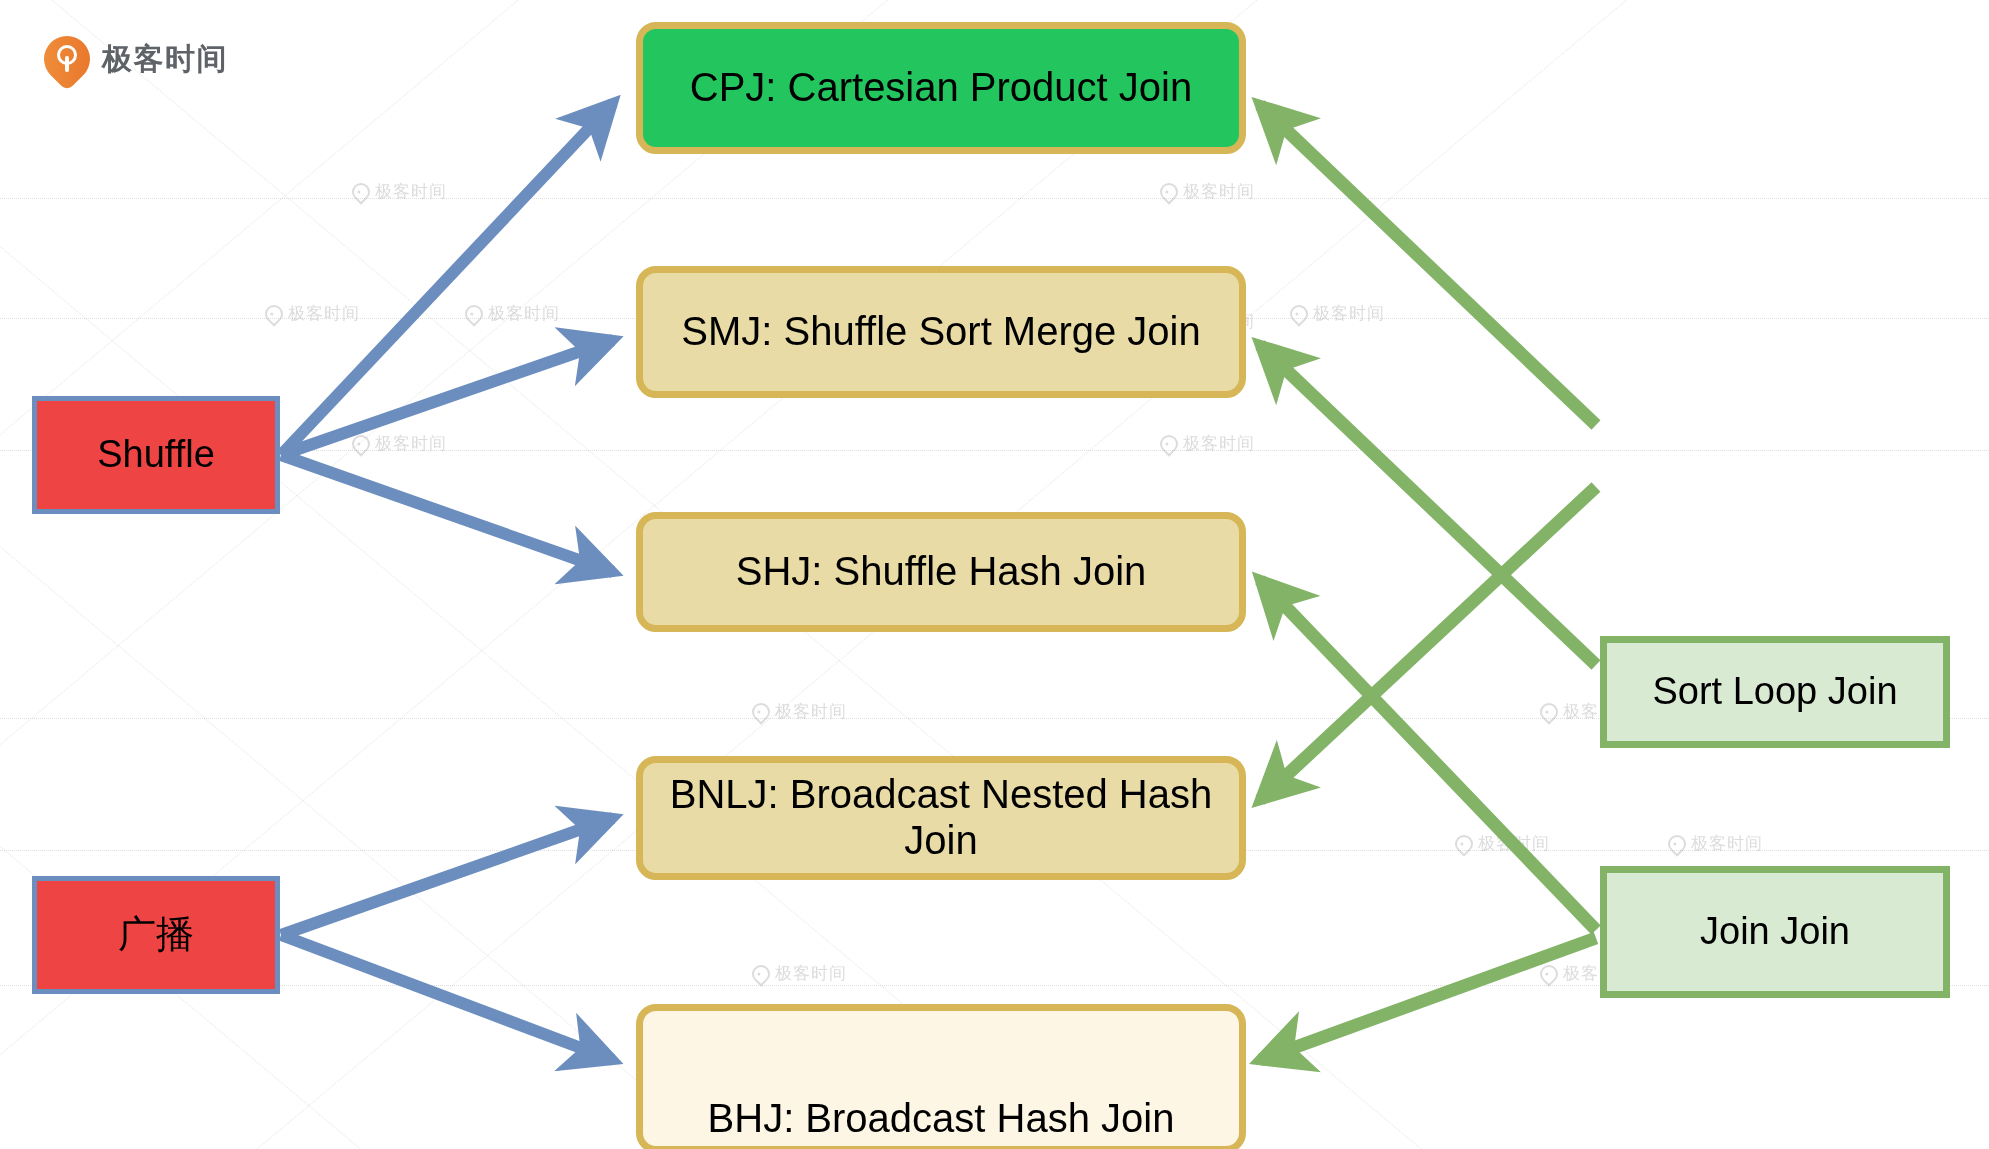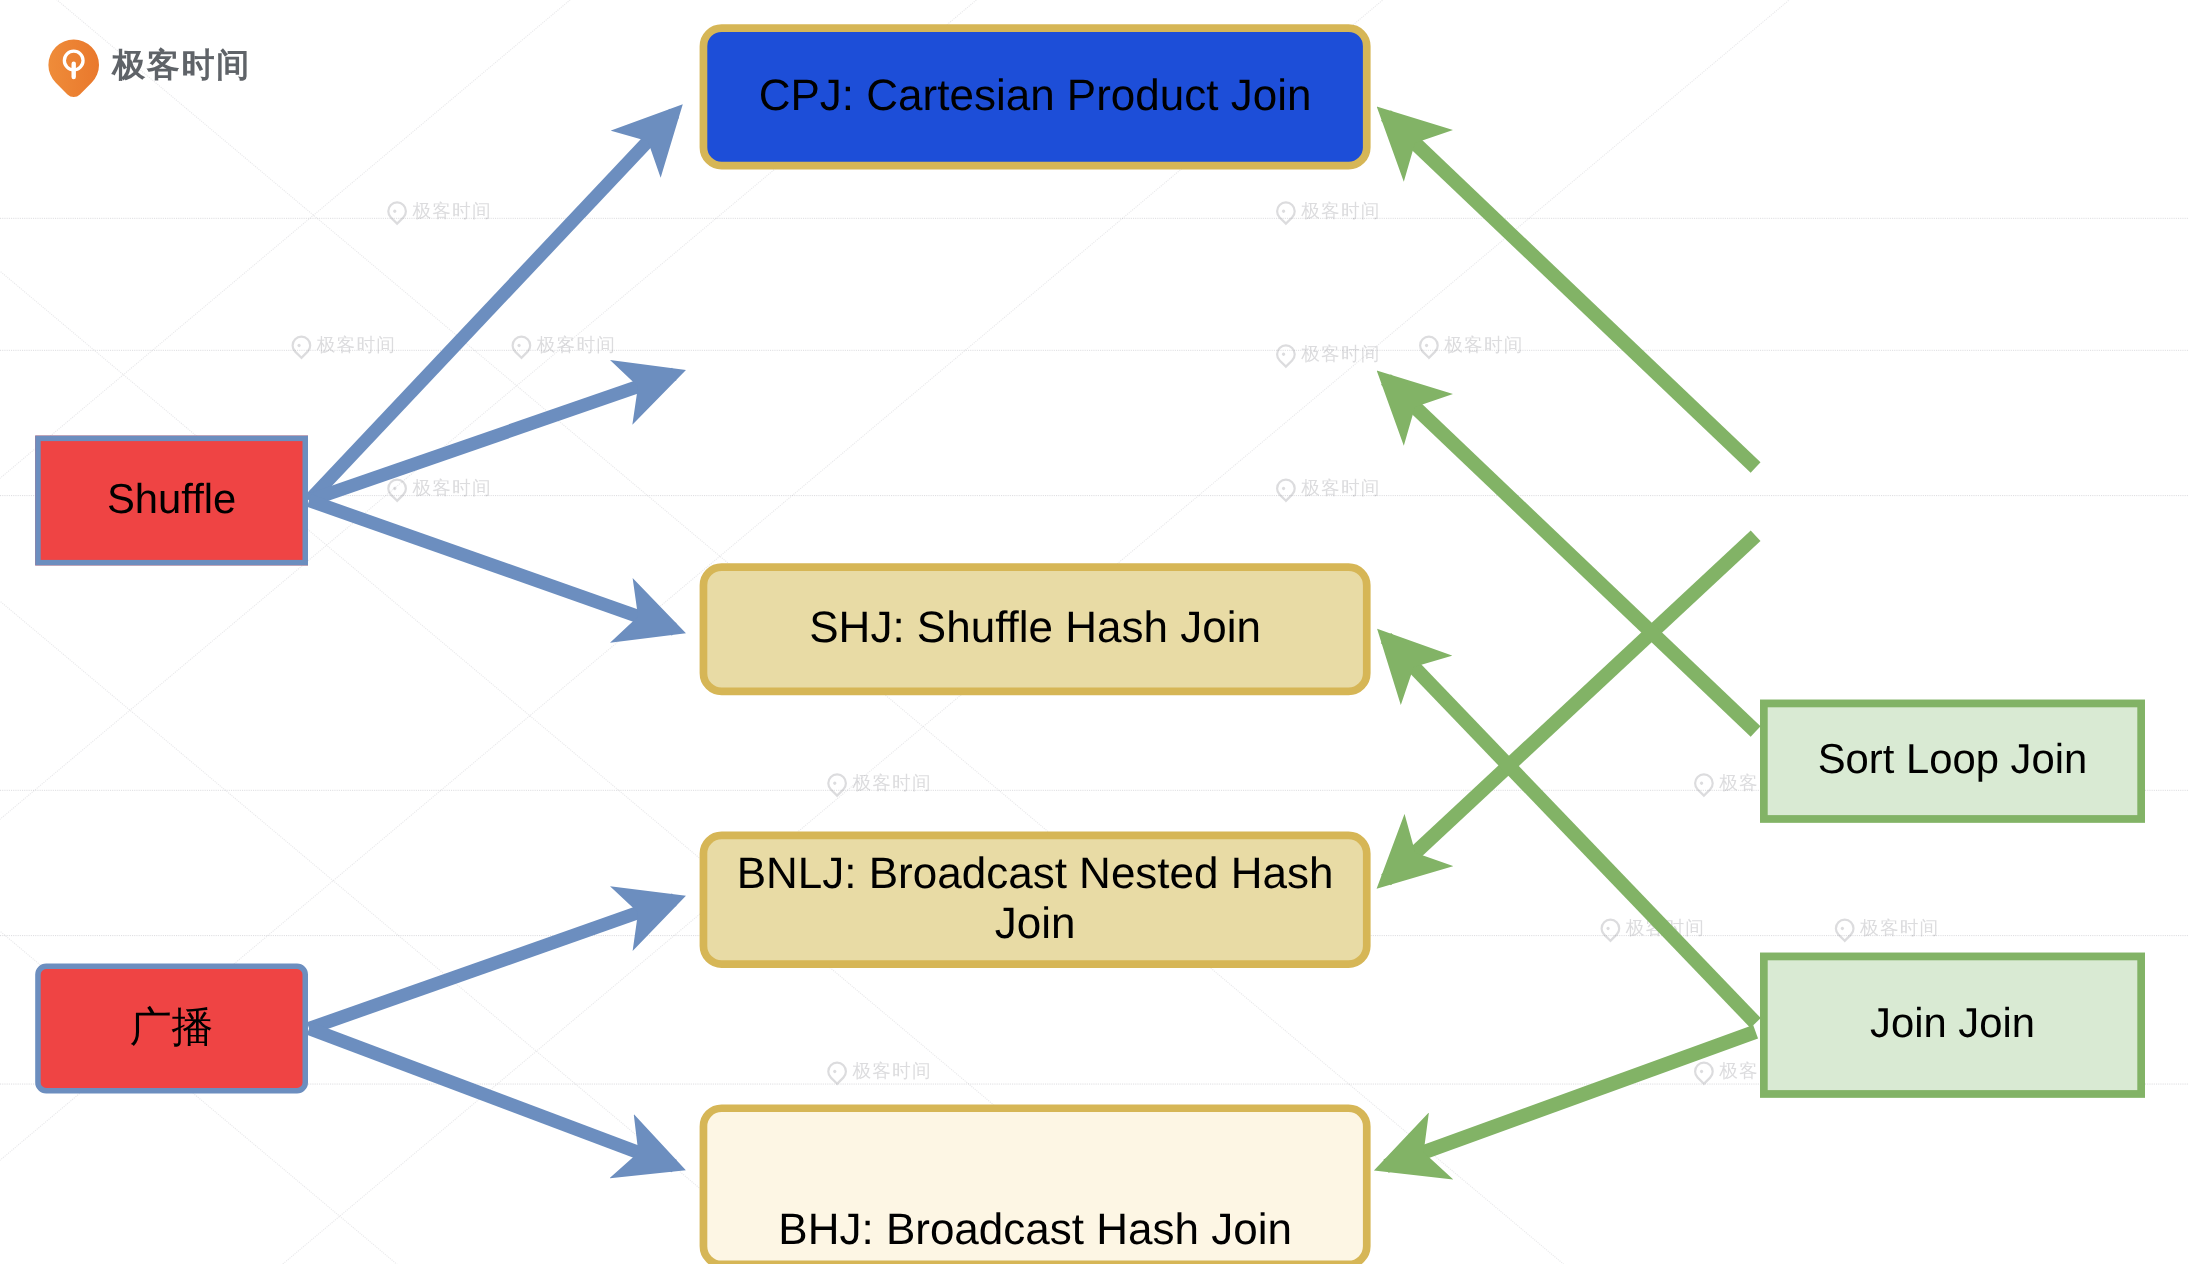--- a/index.html
+++ b/index.html
@@ -138,21 +138,21 @@
   .node-green {
     background: #d9ead3;
     border: 7px solid #82b366;
     font-size: 38px;
   }
   .node-center {
     border: 7px solid #d6b656;
     border-radius: 20px;
     font-size: 40px;
   }
-  .fill-cpj  { background: #1d4ed8; }
+  .fill-cpj  { background: #22c55e; }
   .fill-khaki{ background: #e8dba5; }
   .fill-cream{ background: #fdf6e4; }
 </style>
 </head>
 <body>
 
 <div id="stage">
 
   <div id="watermark">
     <div class="wm-grid-h" style="top:198px;"></div>
@@ -285,28 +285,31 @@
     </g>
     <g>
       <line x1="1596" y1="938" x2="1260" y2="1060" stroke="#82b366" stroke-width="13" marker-end="url(#ah-green)"></line>
     </g>
   </svg>
 
   <div class="node node-blue" style="left:32px; top:396px; width:248px; height:118px;">
     <span>Shuffle</span>
   </div>
 
-  <div class="node node-blue" style="left:32px; top:876px; width:248px; height:118px;border-radius:10px;">
+  <div class="node node-blue" style="left:32px; top:876px; width:248px; height:118px;">
     <span>广播</span>
   </div>
 
   <div class="node node-center fill-cpj" style="left:636px; top:22px; width:610px; height:132px;">
     <span>CPJ: Cartesian Product Join</span>
   </div>
 
+  <div class="node node-center fill-khaki" style="left:636px; top:266px; width:610px; height:132px;">
+    <span>SMJ: Shuffle Sort Merge Join</span>
+  </div>
 
   <div class="node node-center fill-khaki" style="left:636px; top:512px; width:610px; height:120px;">
     <span>SHJ: Shuffle Hash Join</span>
   </div>
 
   <div class="node node-center fill-khaki" style="left:636px; top:756px; width:610px; height:124px;">
     <span>BNLJ: Broadcast Nested Hash Join</span>
   </div>
 
   <div class="node node-center fill-cream" style="left:636px; top:1004px; width:610px; height:149px;align-items:flex-end;">

